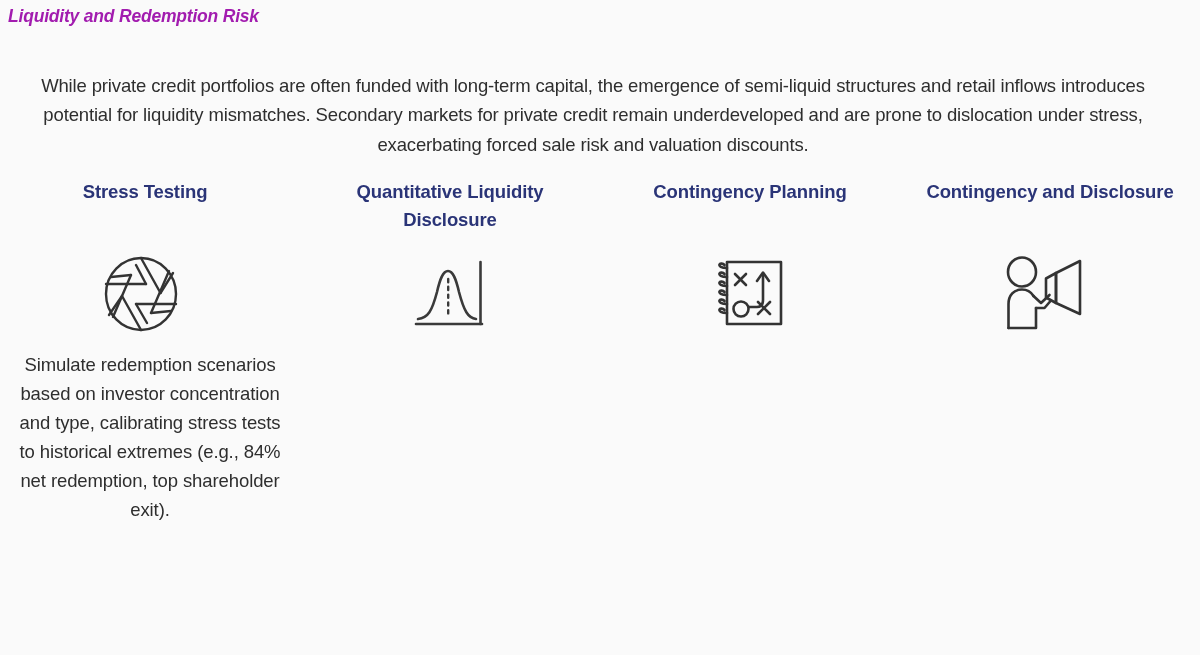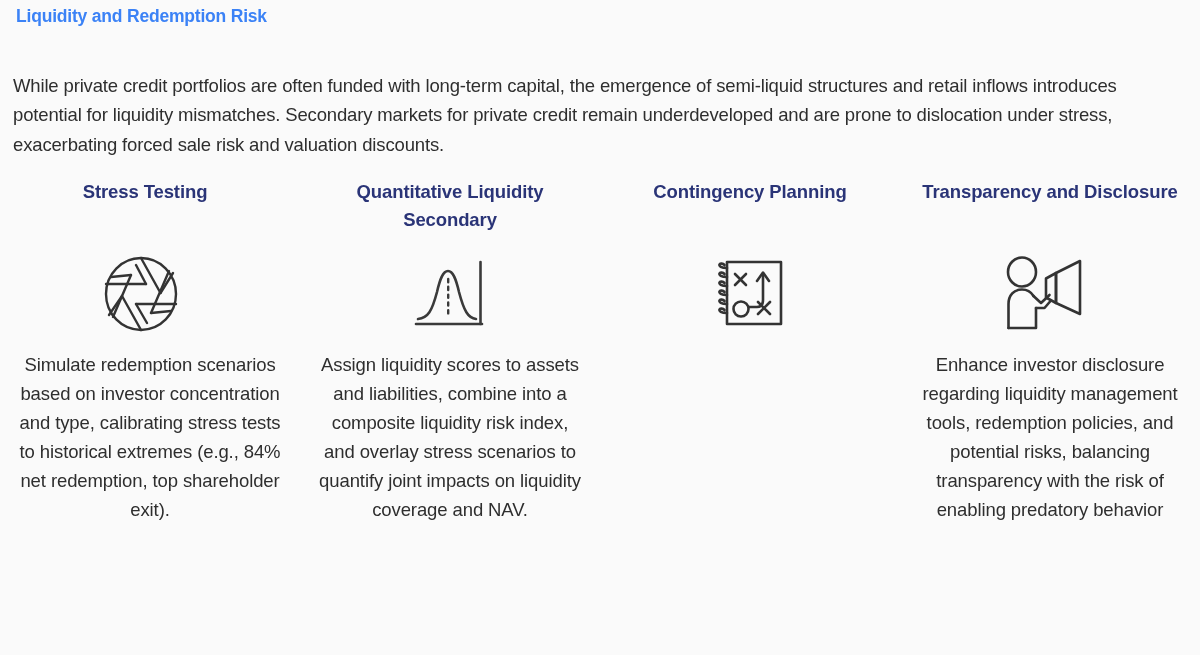--- a/index.html
+++ b/index.html
@@ -13,37 +13,39 @@
     background: #fafafa;
     font-family: "Liberation Sans", sans-serif;
     color: #2b2b2b;
     overflow: hidden;
     position: relative;
   }
 
   
   .page-title {
     position: absolute;
-    left: 16px;
+    left: 8px;
     top: 6px;
     font-size: 17.5px;
     font-weight: bold;
     letter-spacing: -0.2px;
-    color: #3b82f6;
+    color: #a21caf;
     white-space: nowrap;
+    font-style: italic;
   }
   .intro-paragraph {
     position: absolute;
     left: 13px;
     top: 52px;
     width: 1160px;
     font-size: 18.5px;
     line-height: 29.5px;
     color: #2e2e2e;
     letter-spacing: -0.15px;
+    text-align: center;
   }
 
   
   .columns {
     position: absolute;
     left: 0;
     top: 178px;
     width: 1200px;
     display: flex;
     align-items: flex-start;
@@ -123,36 +125,35 @@
           <path d="M33 49 L44 68"></path>
           <path d="M66 16 L48 58"></path>
           <path d="M48 58 L68 56"></path>
         </g>
       </svg>
     </div>
     <div class="col-body">Simulate redemption scenarios based on investor concentration and type, calibrating stress tests to historical extremes (e.g., 84% net redemption, top shareholder exit).</div>
   </div>
 
   <div class="column c2">
-    <div class="col-heading">Quantitative Liquidity Secondary</div>
+    <div class="col-heading">Quantitative Liquidity Disclosure</div>
     <div class="icon-wrap">
       <svg width="72" height="70" viewBox="0 0 72 70">
         <g fill="none" stroke="#3a3a3a" stroke-width="2.6" stroke-linecap="round">
 
           <path d="M2 65 L68 65"></path>
 
           <path d="M66.5 65 L66.5 3"></path>
 
           <path d="M4 60 C14 59 18 52 23 33 C26 20 29 12 34 12 C39 12 42 20 45 33 C50 52 54 59 62 60" stroke-width="2.6"></path>
 
           <path d="M34.2 20 L34.2 57" stroke-width="2.4" stroke-dasharray="3.2 4.6"></path>
         </g>
       </svg>
     </div>
-    <div class="col-body">Assign liquidity scores to assets and liabilities, combine into a composite liquidity risk index, and overlay stress scenarios to quantify joint impacts on liquidity coverage and NAV.</div>
   </div>
 
   <div class="column c3">
     <div class="col-heading">Contingency Planning</div>
     <div class="icon-wrap">
       <svg width="72" height="74" viewBox="0 0 72 74">
         <g fill="none" stroke="#333333" stroke-width="2.6" stroke-linecap="round" stroke-linejoin="round">
 
           <rect x="13" y="5" width="54" height="62"></rect>
 
@@ -172,35 +173,34 @@
           <path d="M56 45 L44 57"></path>
 
           <path d="M34.5 50 L43 50 C47 50 49 47 49 43 L49 17"></path>
           <path d="M43 24 L49 15.5 L55 24"></path>
         </g>
       </svg>
     </div>
   </div>
 
   <div class="column c4">
-    <div class="col-heading">Transparency and Disclosure</div>
+    <div class="col-heading">Contingency and Disclosure</div>
     <div class="icon-wrap">
       <svg width="86" height="76" viewBox="0 0 86 76">
         <g fill="none" stroke="#333333" stroke-width="2.6" stroke-linecap="round" stroke-linejoin="round">
 
           <ellipse cx="22" cy="16" rx="14" ry="14.5"></ellipse>
 
           <path d="M8.5 72 L8.5 48 C8.5 39 14 33.5 22 33.5 C27 33.5 31 36 33.5 40"></path>
           <path d="M8.5 72 L36 72 L36 52"></path>
 
           <path d="M33.5 40 L41 47 L49.5 39"></path>
           <path d="M36 52 L44.5 52 L50.5 45"></path>
 
           <path d="M46 22.5 L46 41.5 L56 47 L56 17 Z"></path>
 
           <path d="M56 17 L80 5 L80 58 L56 47 Z"></path>
         </g>
       </svg>
     </div>
-    <div class="col-body">Enhance investor disclosure regarding liquidity management tools, redemption policies, and potential risks, balancing transparency with the risk of enabling predatory behavior</div>
   </div>
 
 </div>
 
 </body></html>

